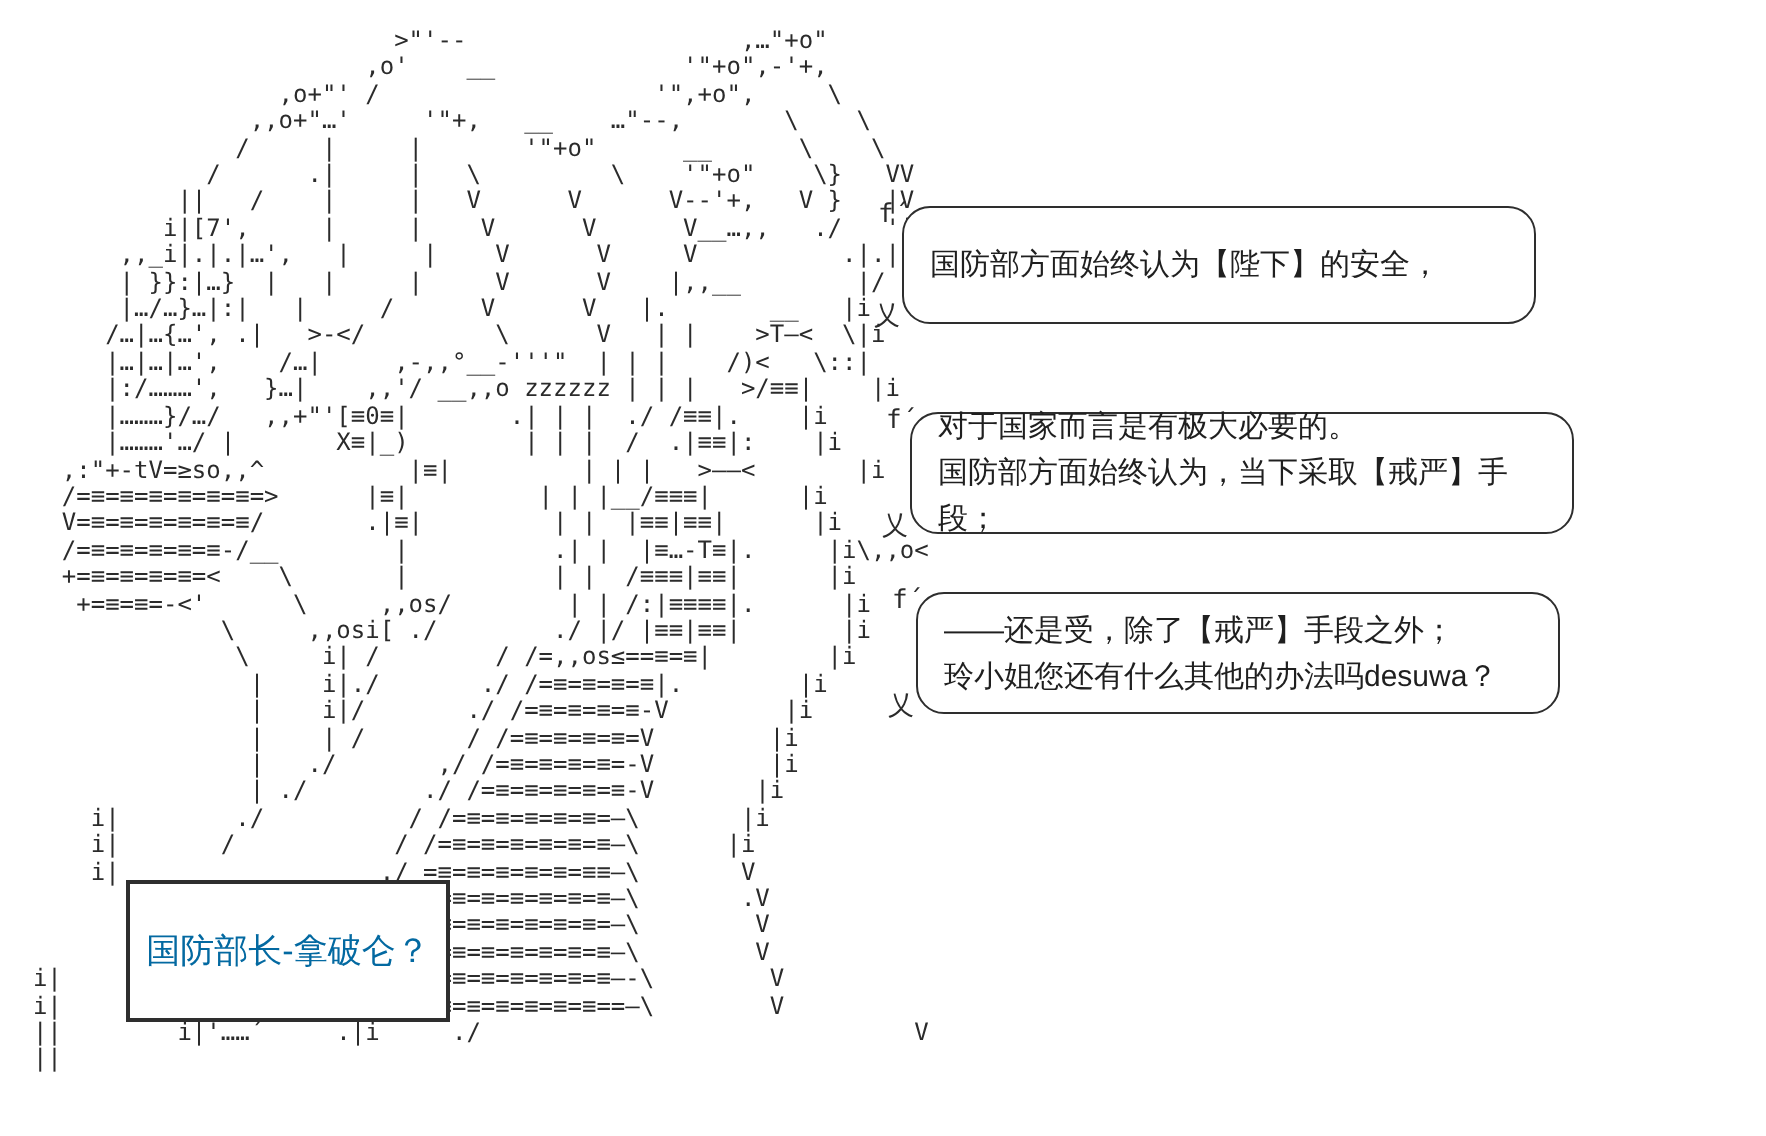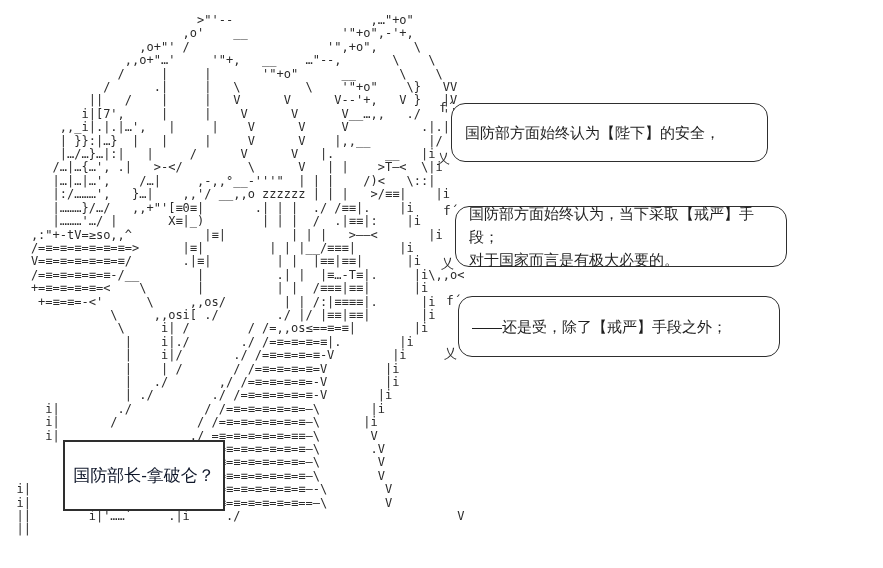--- a/index.html
+++ b/index.html
@@ -69,21 +69,21 @@
     top: 440px;
     width: 162px;
     height: 71px;
     background: #ffffff;
     border: 2px solid #2e2e2e;
     box-sizing: border-box;
     display: flex;
     align-items: center;
     justify-content: center;
     font-size: 17px;
-    color: #0f172a;
+    color: #0369a1;
   }
 </style>
 </head>
 <body>
 
 <div class="canvas">
 
   <pre class="aa">                           &gt;"'--                   ,…"+o"
                          ,o'    __             '"+o",-'+,
                    ,o+"' /                   '",+o",     \
@@ -125,28 +125,29 @@
   ||</pre>
 
   <div class="bubble b1">
     <span class="tail-top">f´</span>
     <div>国防部方面始终认为【陛下】的安全，</div>
     <span class="tail-bottom">乂</span>
   </div>
 
   <div class="bubble b2">
     <span class="tail-top">f´</span>
+    <div>对于国家而言是有极大必要的。</div>
     <div>国防部方面始终认为，当下采取【戒严】手段；</div>
-    <div>对于国家而言是有极大必要的。</div>
     <span class="tail-bottom">乂</span>
   </div>
 
   <div class="bubble b3">
     <span class="tail-top">f´</span>
     <div>——还是受，除了【戒严】手段之外；</div>
+    <div>玲小姐您还有什么其他的办法吗desuwa？</div>
     <span class="tail-bottom">乂</span>
   </div>
 
   <div class="namebox">
     <span>国防部长-拿破仑？</span>
   </div>
 
 </div>
 
 </body></html>

